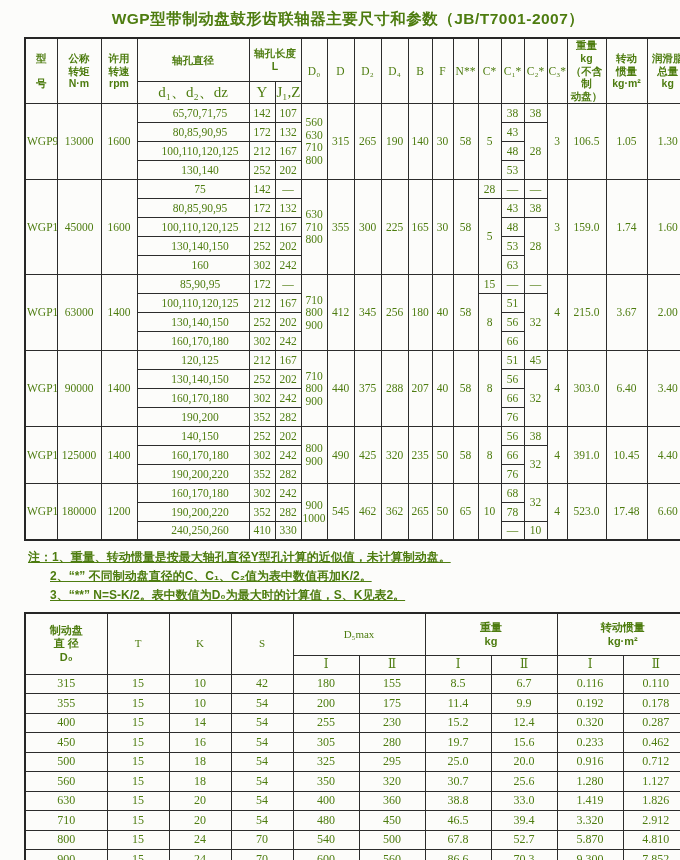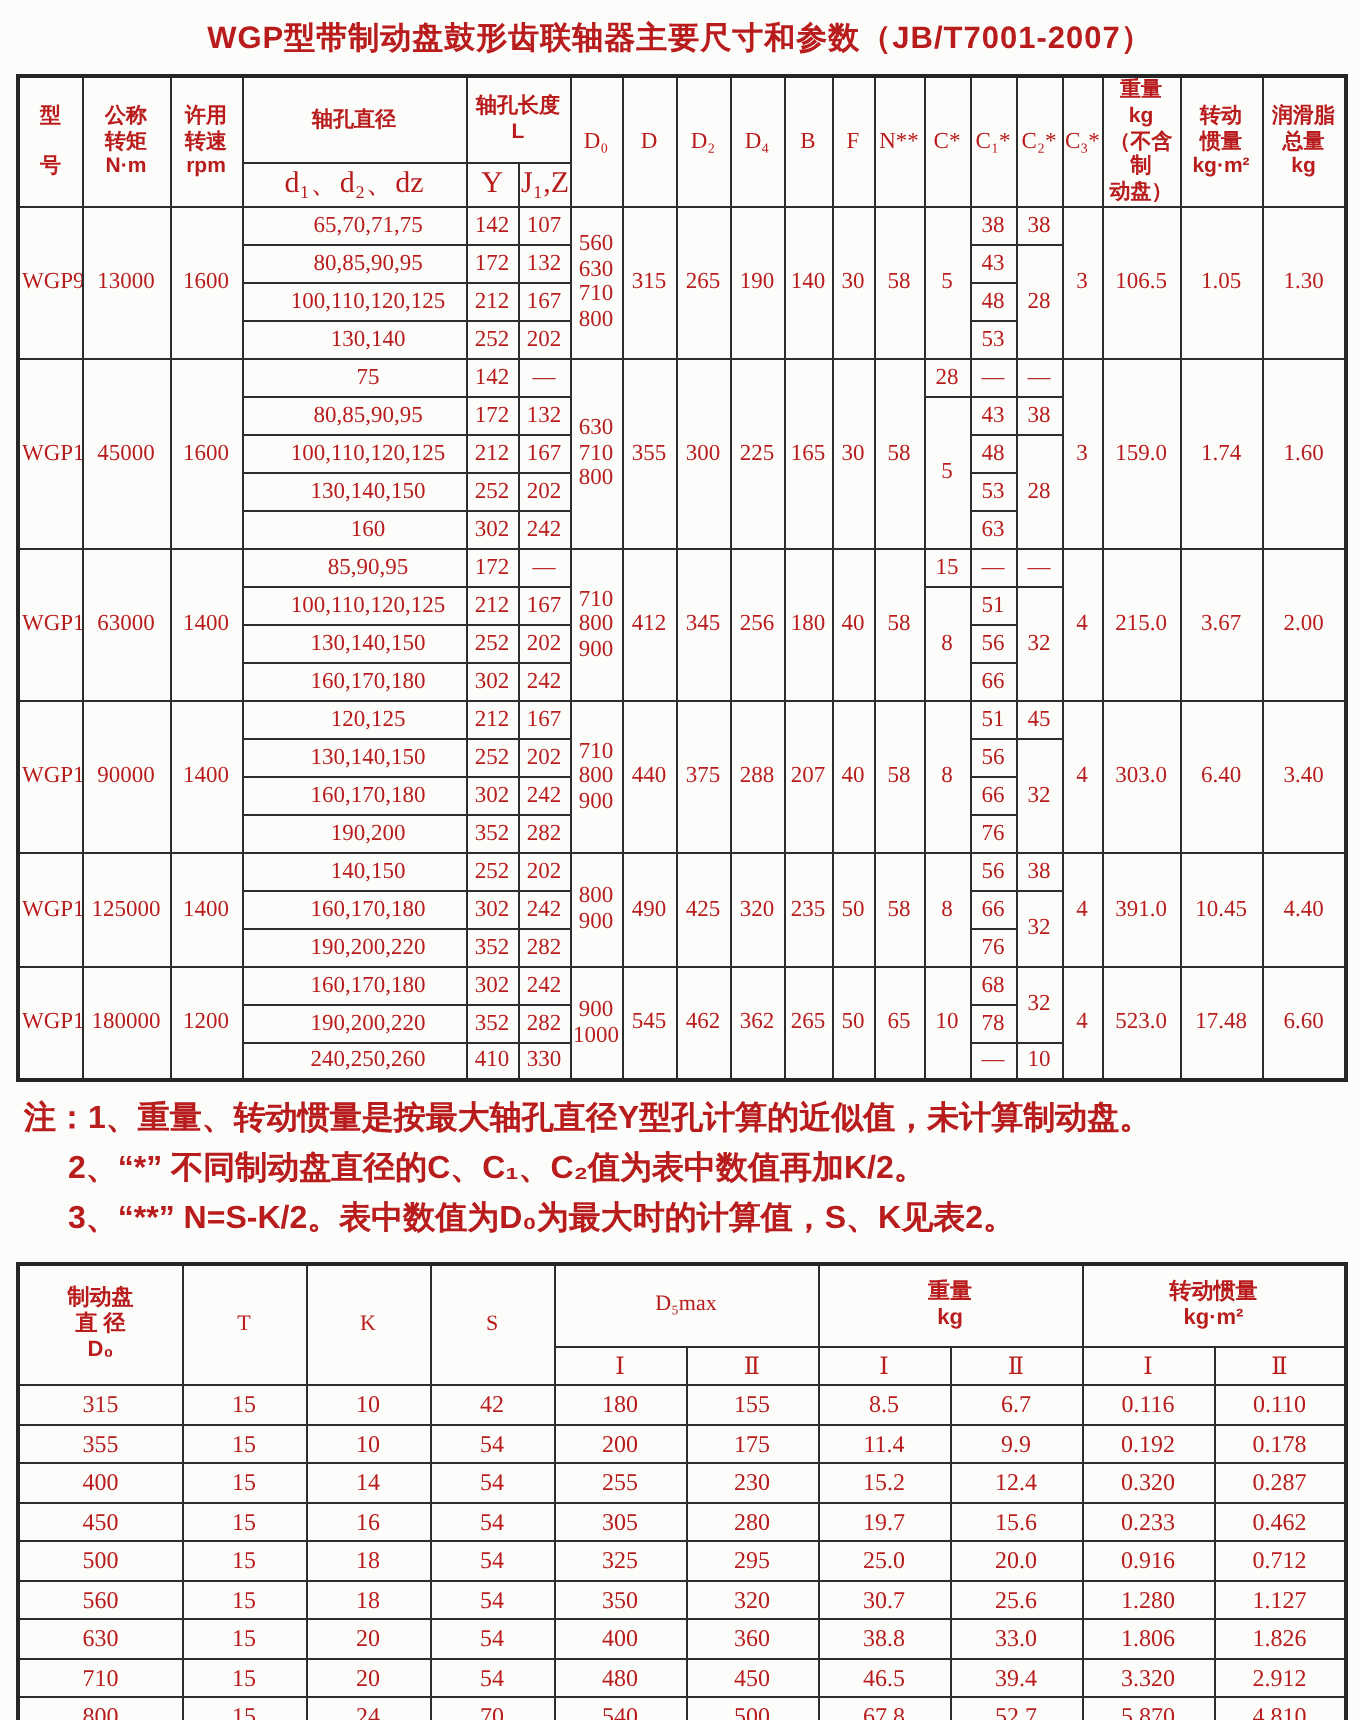--- a/index.html
+++ b/index.html
@@ -2,23 +2,23 @@
 <html><head>
 <meta charset="utf-8">
 <style>
   * { box-sizing: border-box; }
   html, body { margin: 0; padding: 0; }
   body { background: #efefef; }
   .page {
     width: 680px; height: 860px;
     margin: 0 auto;
     background: #fcfcfa;
-    padding: 6px 8px 4px 8px;
+    padding: 6px 8px 4px 24px;
     overflow: hidden;
-    color: #b91c1c;
+    color: #4d7c0f;
     font-family: "Liberation Sans", "DejaVu Sans", sans-serif;
   }
   .title {
     text-align: center;
     font-size: 15.5px;
     font-weight: bold;
     margin: 3px 0 7px 0;
     letter-spacing: 0.5px;
     font-family: "Liberation Sans", "DejaVu Sans", sans-serif;
   }
@@ -48,24 +48,25 @@
     line-height: 1.1;
     white-space: pre-line;
   }
   .t1 thead tr:first-child th { height: 38px; }
   .t1 thead tr:last-child th { height: 19px; font-family: "Liberation Serif", "DejaVu Serif", serif; font-weight: normal; font-size: 15px; }
   .t1 tbody td { height: 19px; }
   .d-col { text-align: center; padding-left: 15px; }
   .sym { font-family: "Liberation Serif", "DejaVu Serif", serif; font-weight: normal; font-size: 11.5px; }
   .notes {
     margin: 7px 0 8px 4px;
-    font-size: 16px;
+    font-size: 12px;
     font-weight: bold;
     line-height: 1.55;
     font-family: "Liberation Sans", "DejaVu Sans", sans-serif;
+    text-decoration: underline;
   }
   .notes .note-line { white-space: pre-wrap; }
   .notes .indent { padding-left: 22px; }
   .t2 thead tr:first-child th { height: 42px; font-size: 11px; margin-top: 43px; }
   .t2 thead tr:last-child th { height: 19px; font-family: "Liberation Serif", "DejaVu Serif", serif; font-weight: normal; font-size: 12px; }
   .t2 tbody td { height: 19.5px; font-size: 12px; }
 </style>
 </head>
 <body>
 
@@ -513,21 +514,21 @@
         </tr>
         <tr>
           <td>630</td>
           <td>15</td>
           <td>20</td>
           <td>54</td>
           <td>400</td>
           <td>360</td>
           <td>38.8</td>
           <td>33.0</td>
-          <td>1.806</td>
+          <td>1.419</td>
           <td>1.826</td>
         </tr>
         <tr>
           <td>710</td>
           <td>15</td>
           <td>20</td>
           <td>54</td>
           <td>480</td>
           <td>450</td>
           <td>46.5</td>

